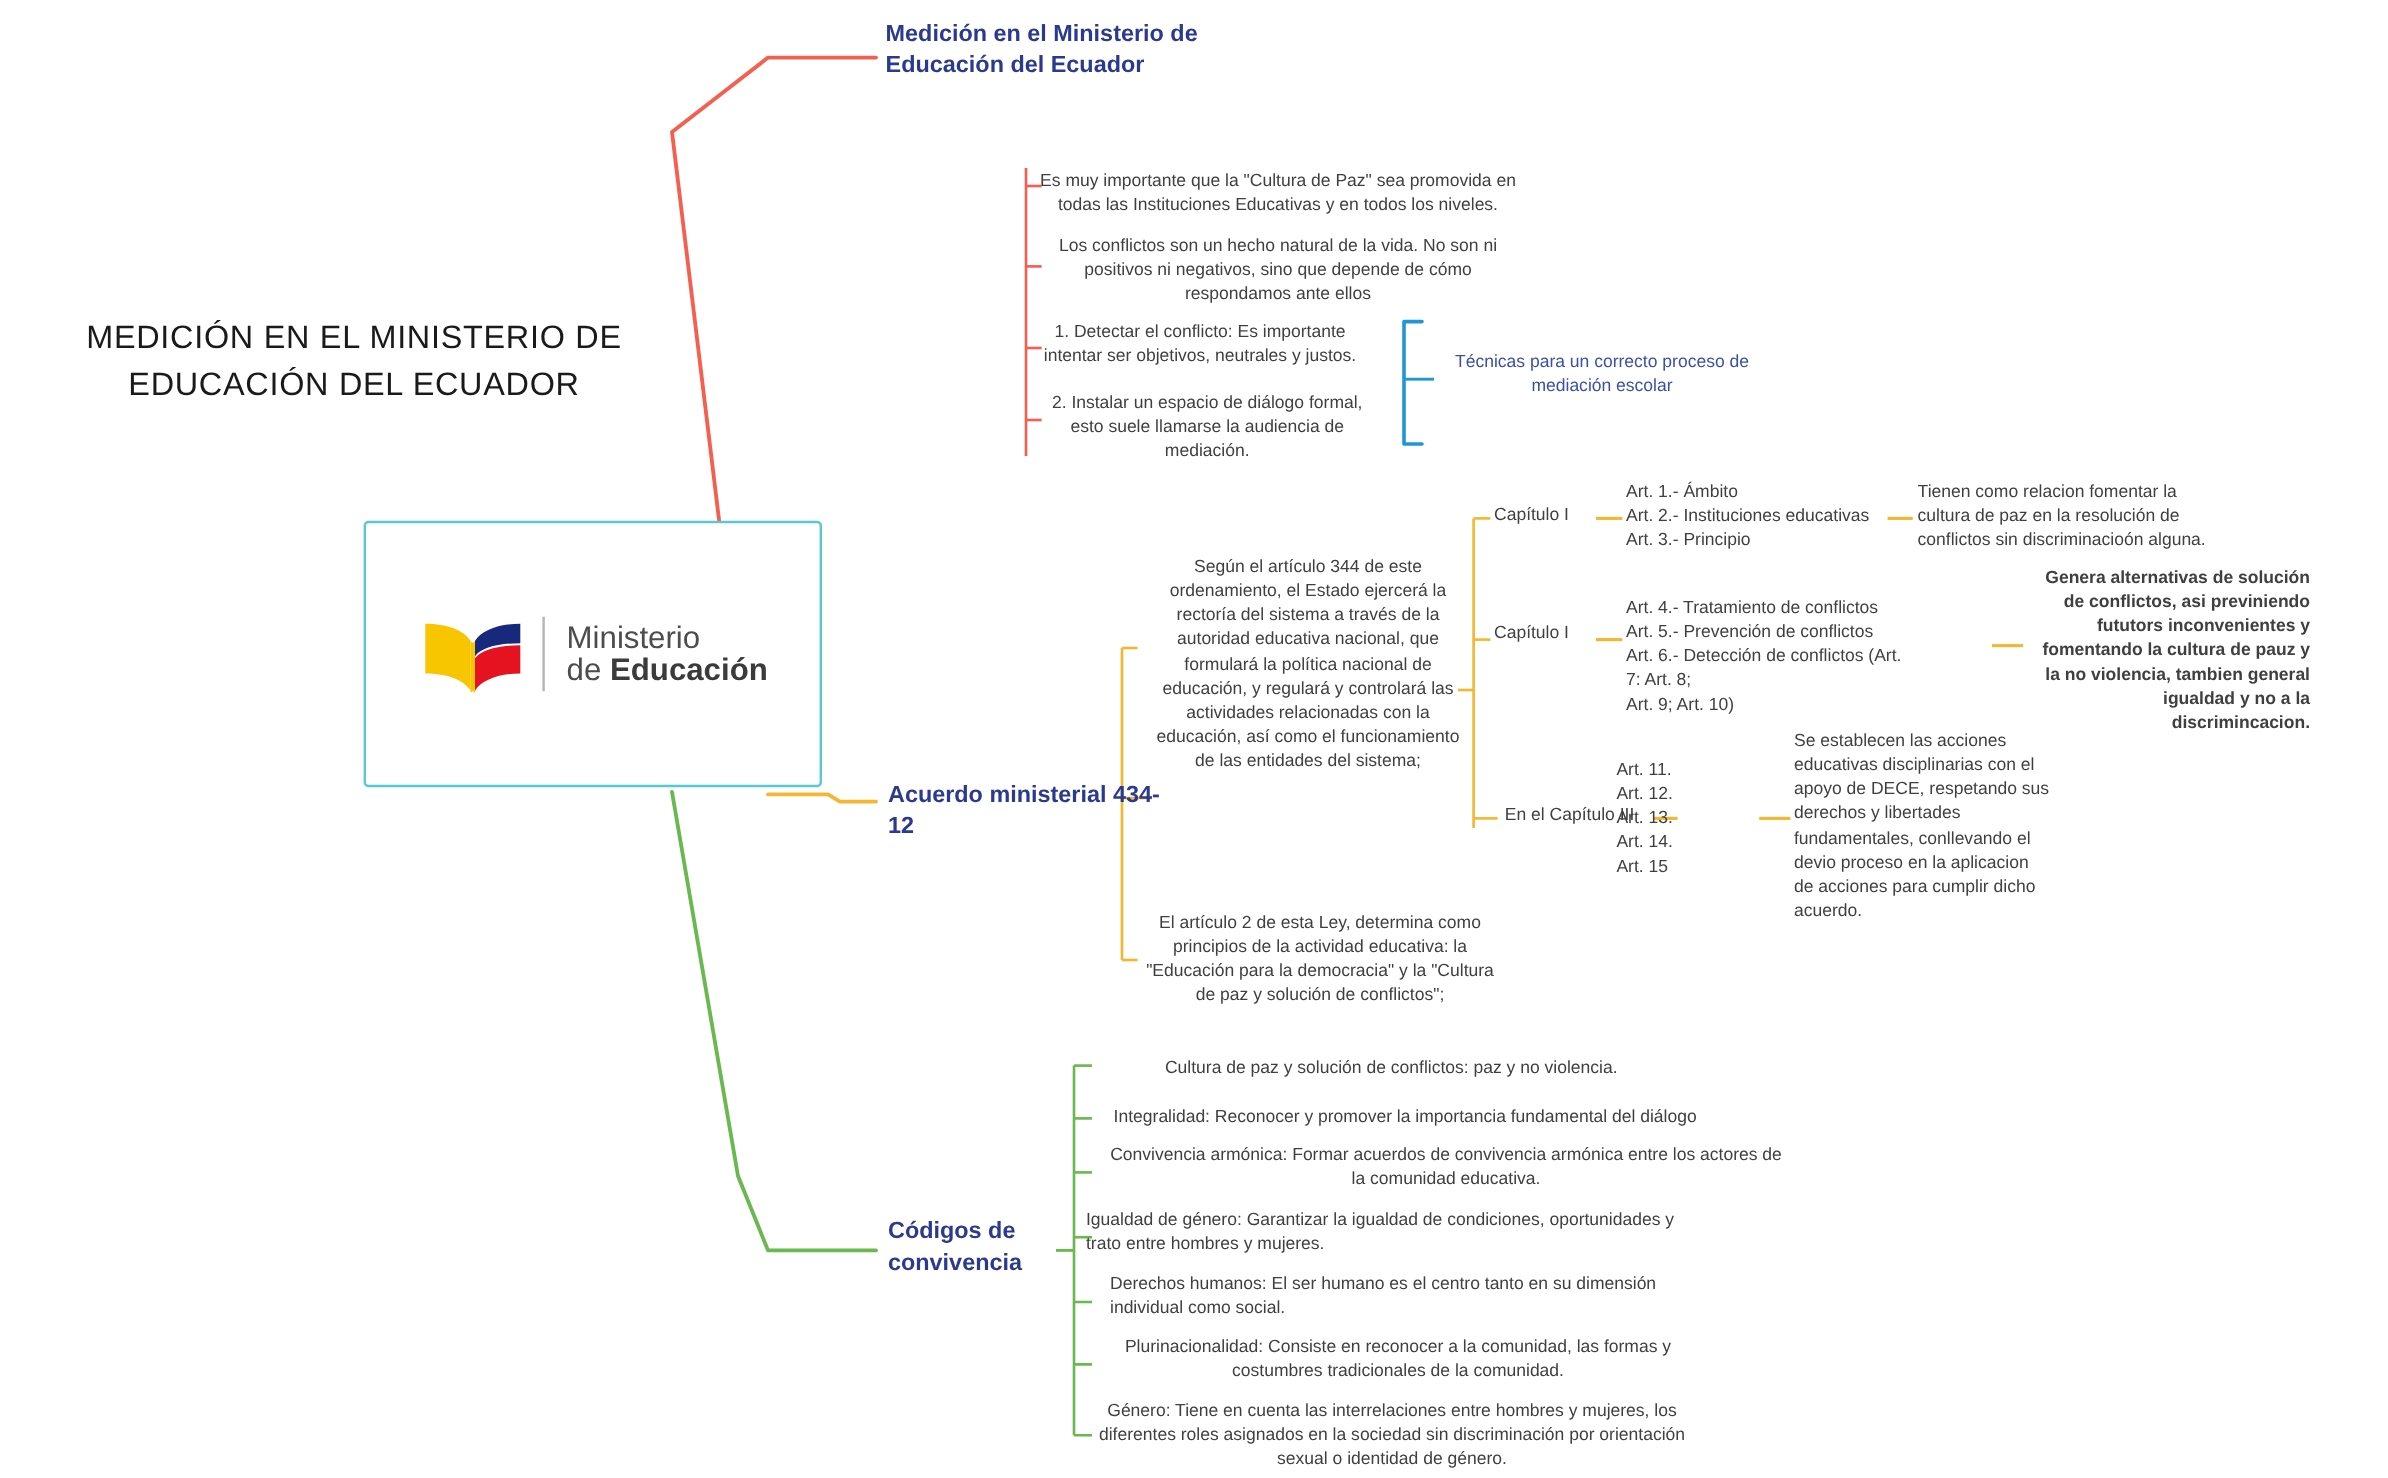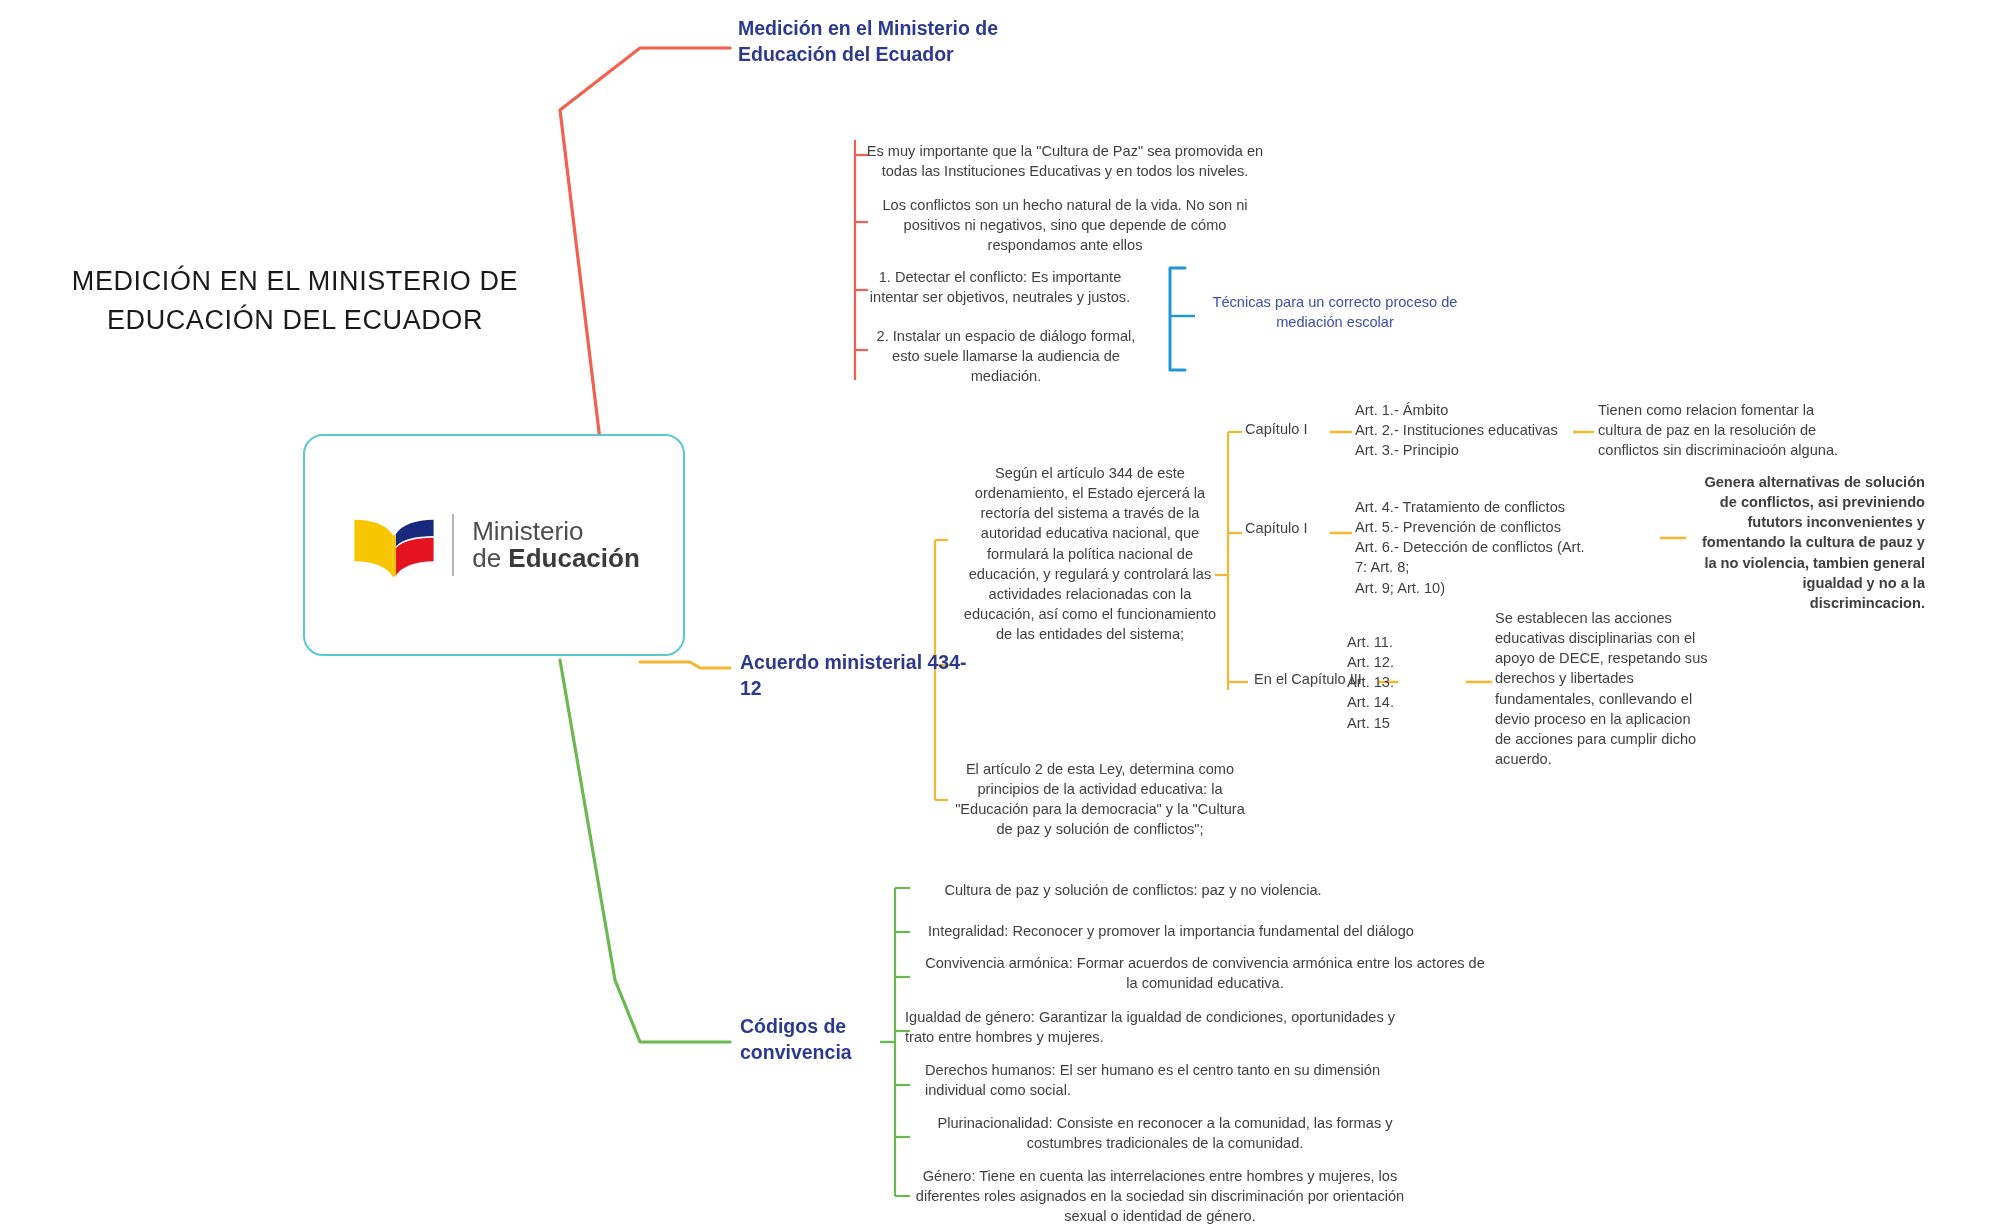--- a/index.html
+++ b/index.html
@@ -34,21 +34,21 @@
     line-height: 1.45;
     letter-spacing: 0.6px;
     color: #1a1a1a;
     font-weight: 400;
   }
   
   #central-card {
     left: 303px; top: 434px;
     width: 382px; height: 222px;
     border: 2px solid #5bc8d0;
-    border-radius: 20px;
+    border-radius: 4px;
     background: #ffffff;
     display: flex;
     align-items: center;
     justify-content: center;
   }
   .logo-wrap {
     display: flex;
     align-items: center;
     gap: 10px;
   }
@@ -98,21 +98,21 @@
   #cap1-arts  { left: 1355px; top: 400px; width: 230px; text-align:left; }
   #cap1-desc  { left: 1598px; top: 400px; width: 255px; text-align:left; }
   #cap2-label { left: 1245px; top: 518px; width: 120px; text-align:left; }
   #cap2-arts  { left: 1355px; top: 497px; width: 240px; text-align:left; }
   #cap2-desc  { left: 1690px; top: 472px; width: 235px; text-align:right;font-weight:bold; }
   #cap3-label { left: 1254px; top: 669px; width: 140px; text-align:left; }
   #cap3-arts  { left: 1347px; top: 632px; width: 90px; text-align:left; }
   #cap3-desc  { left: 1495px; top: 608px; width: 215px; text-align:left; }
 
   
-  #b3-l1 { left: 918px; top: 880px; width: 430px; text-align:center; }
+  #b3-l1 { left: 918px; top: 880px; width: 430px; text-align:right; }
   #b3-l2 { left: 928px; top: 921px; width: 520px; text-align:left; }
   #b3-l3 { left: 925px; top: 953px; width: 560px; text-align:center; }
   #b3-l4 { left: 905px; top: 1007px; width: 500px; text-align:left; }
   #b3-l5 { left: 925px; top: 1060px; width: 470px; text-align:left; }
   #b3-l6 { left: 925px; top: 1113px; width: 480px; text-align:center; }
   #b3-l7 { left: 910px; top: 1166px; width: 500px; text-align:center; }
 </style>
 </head>
 <body>
 

